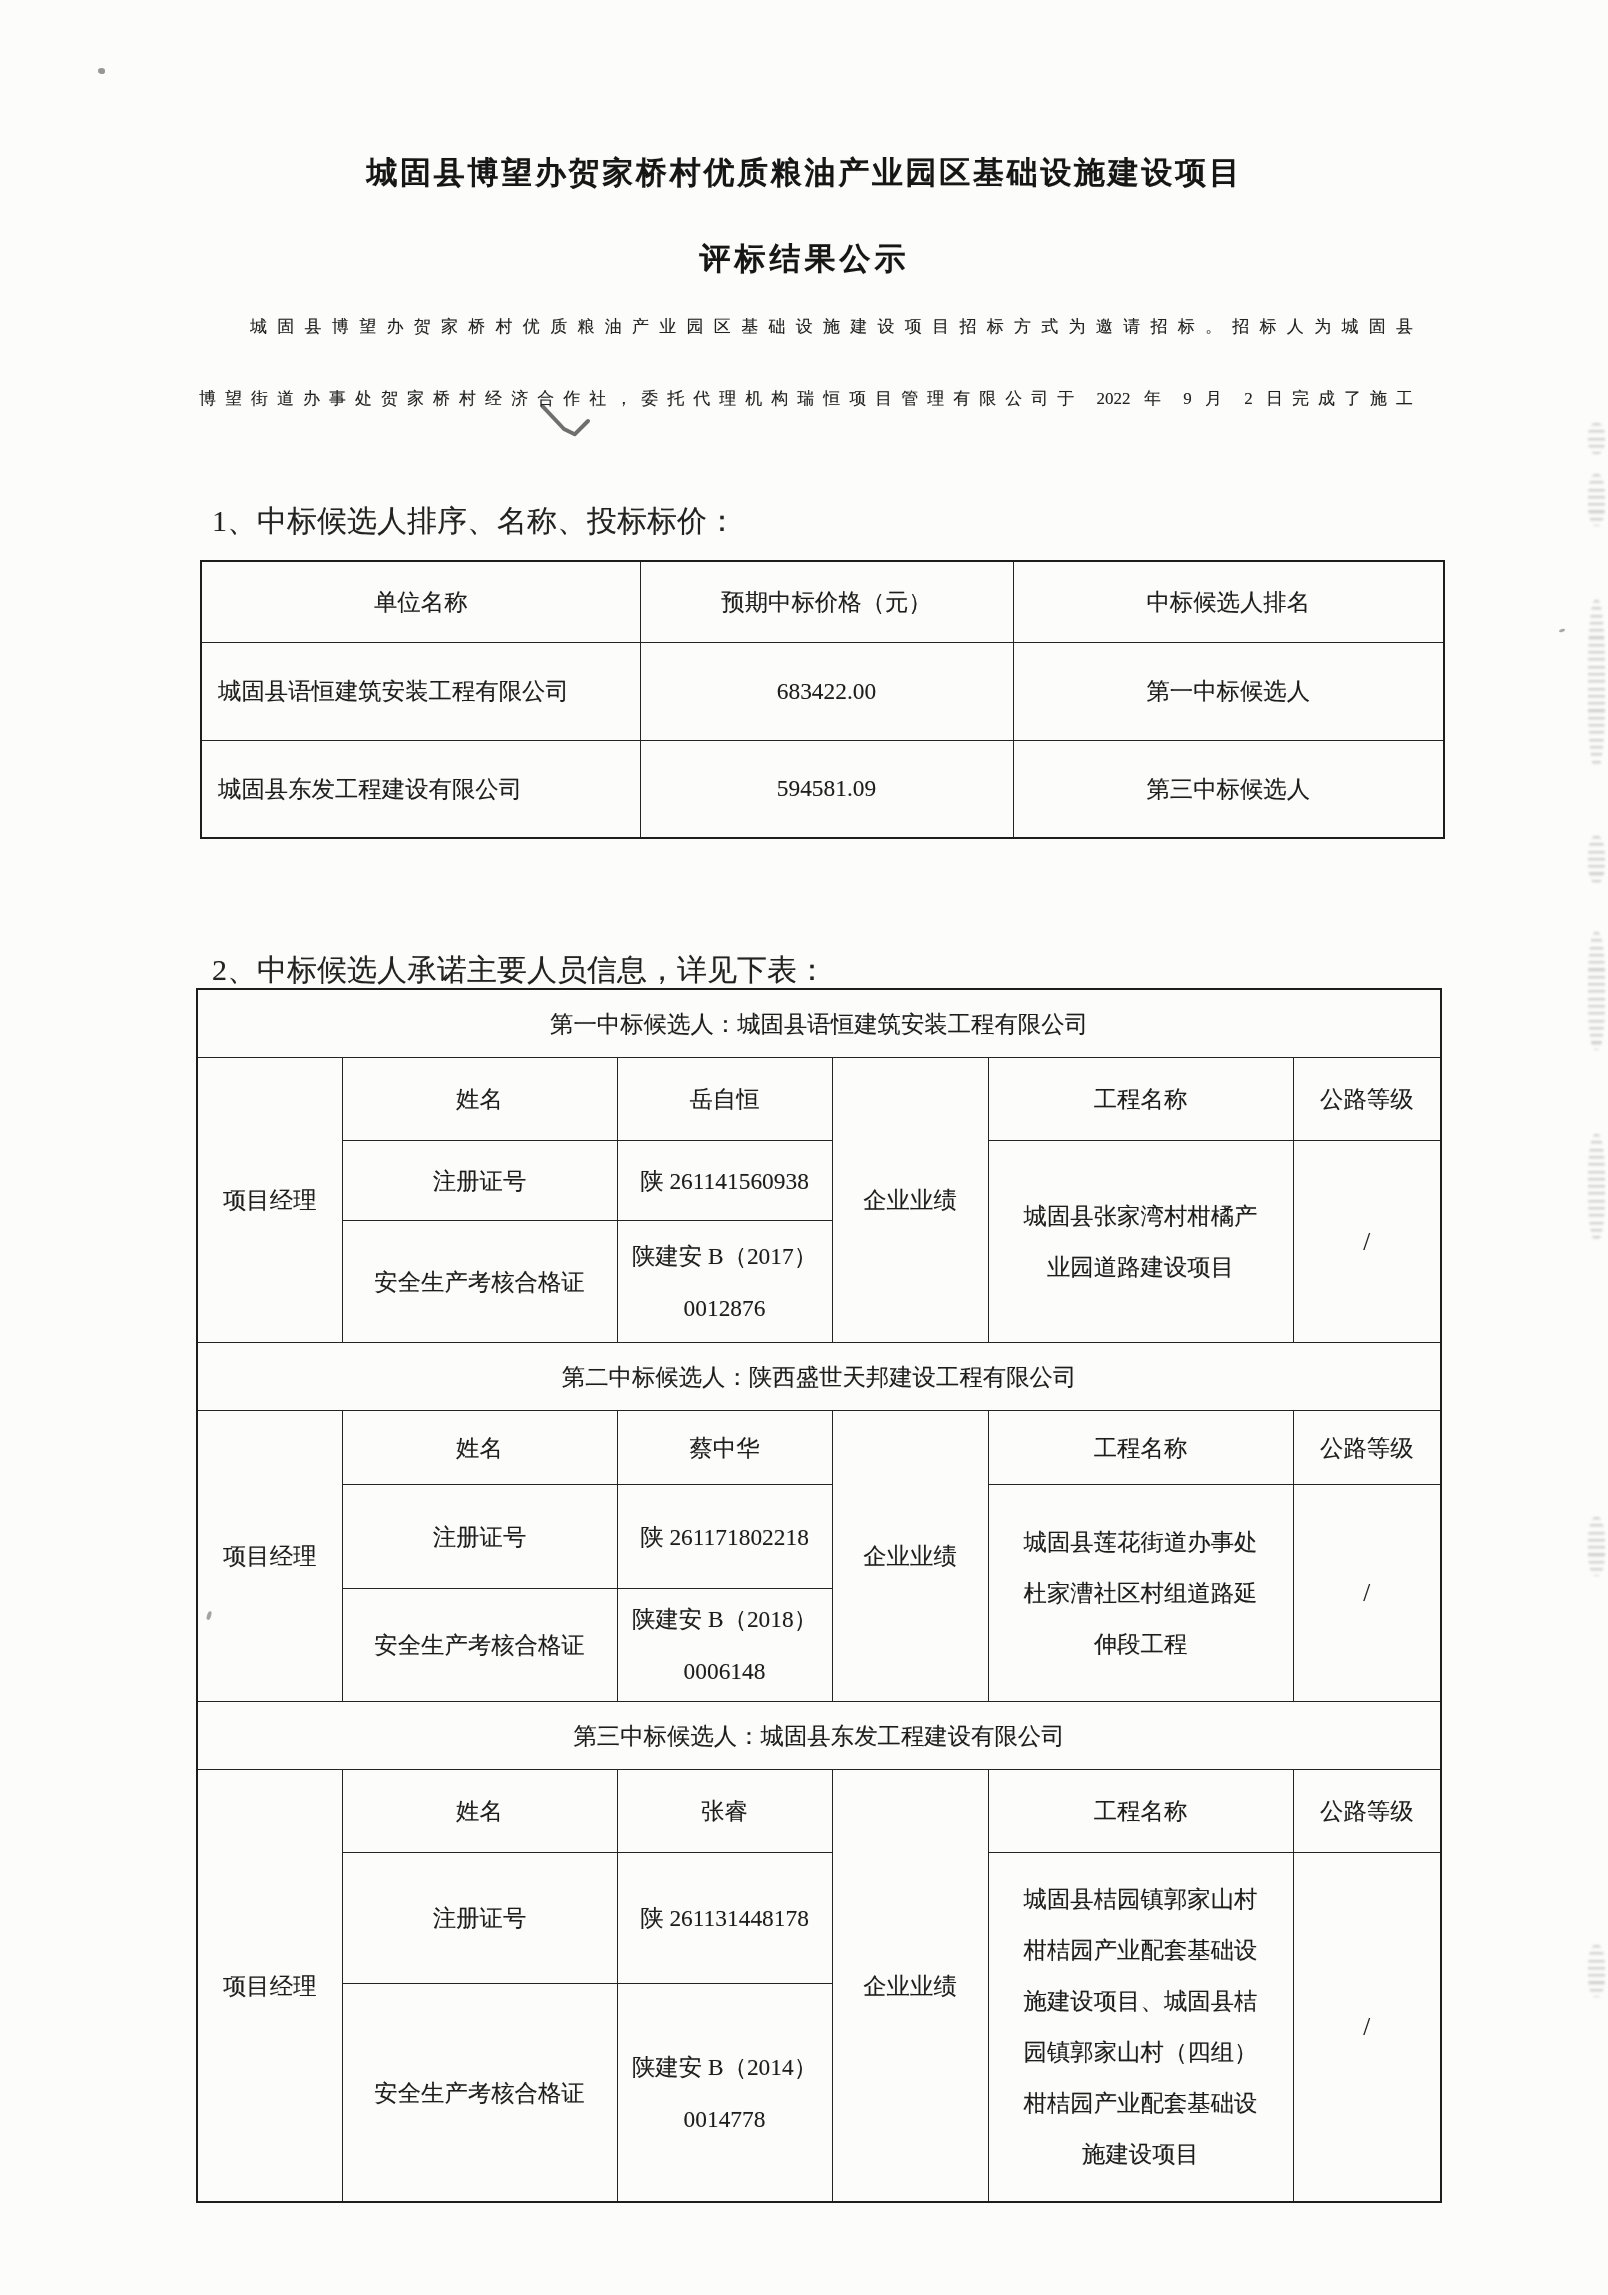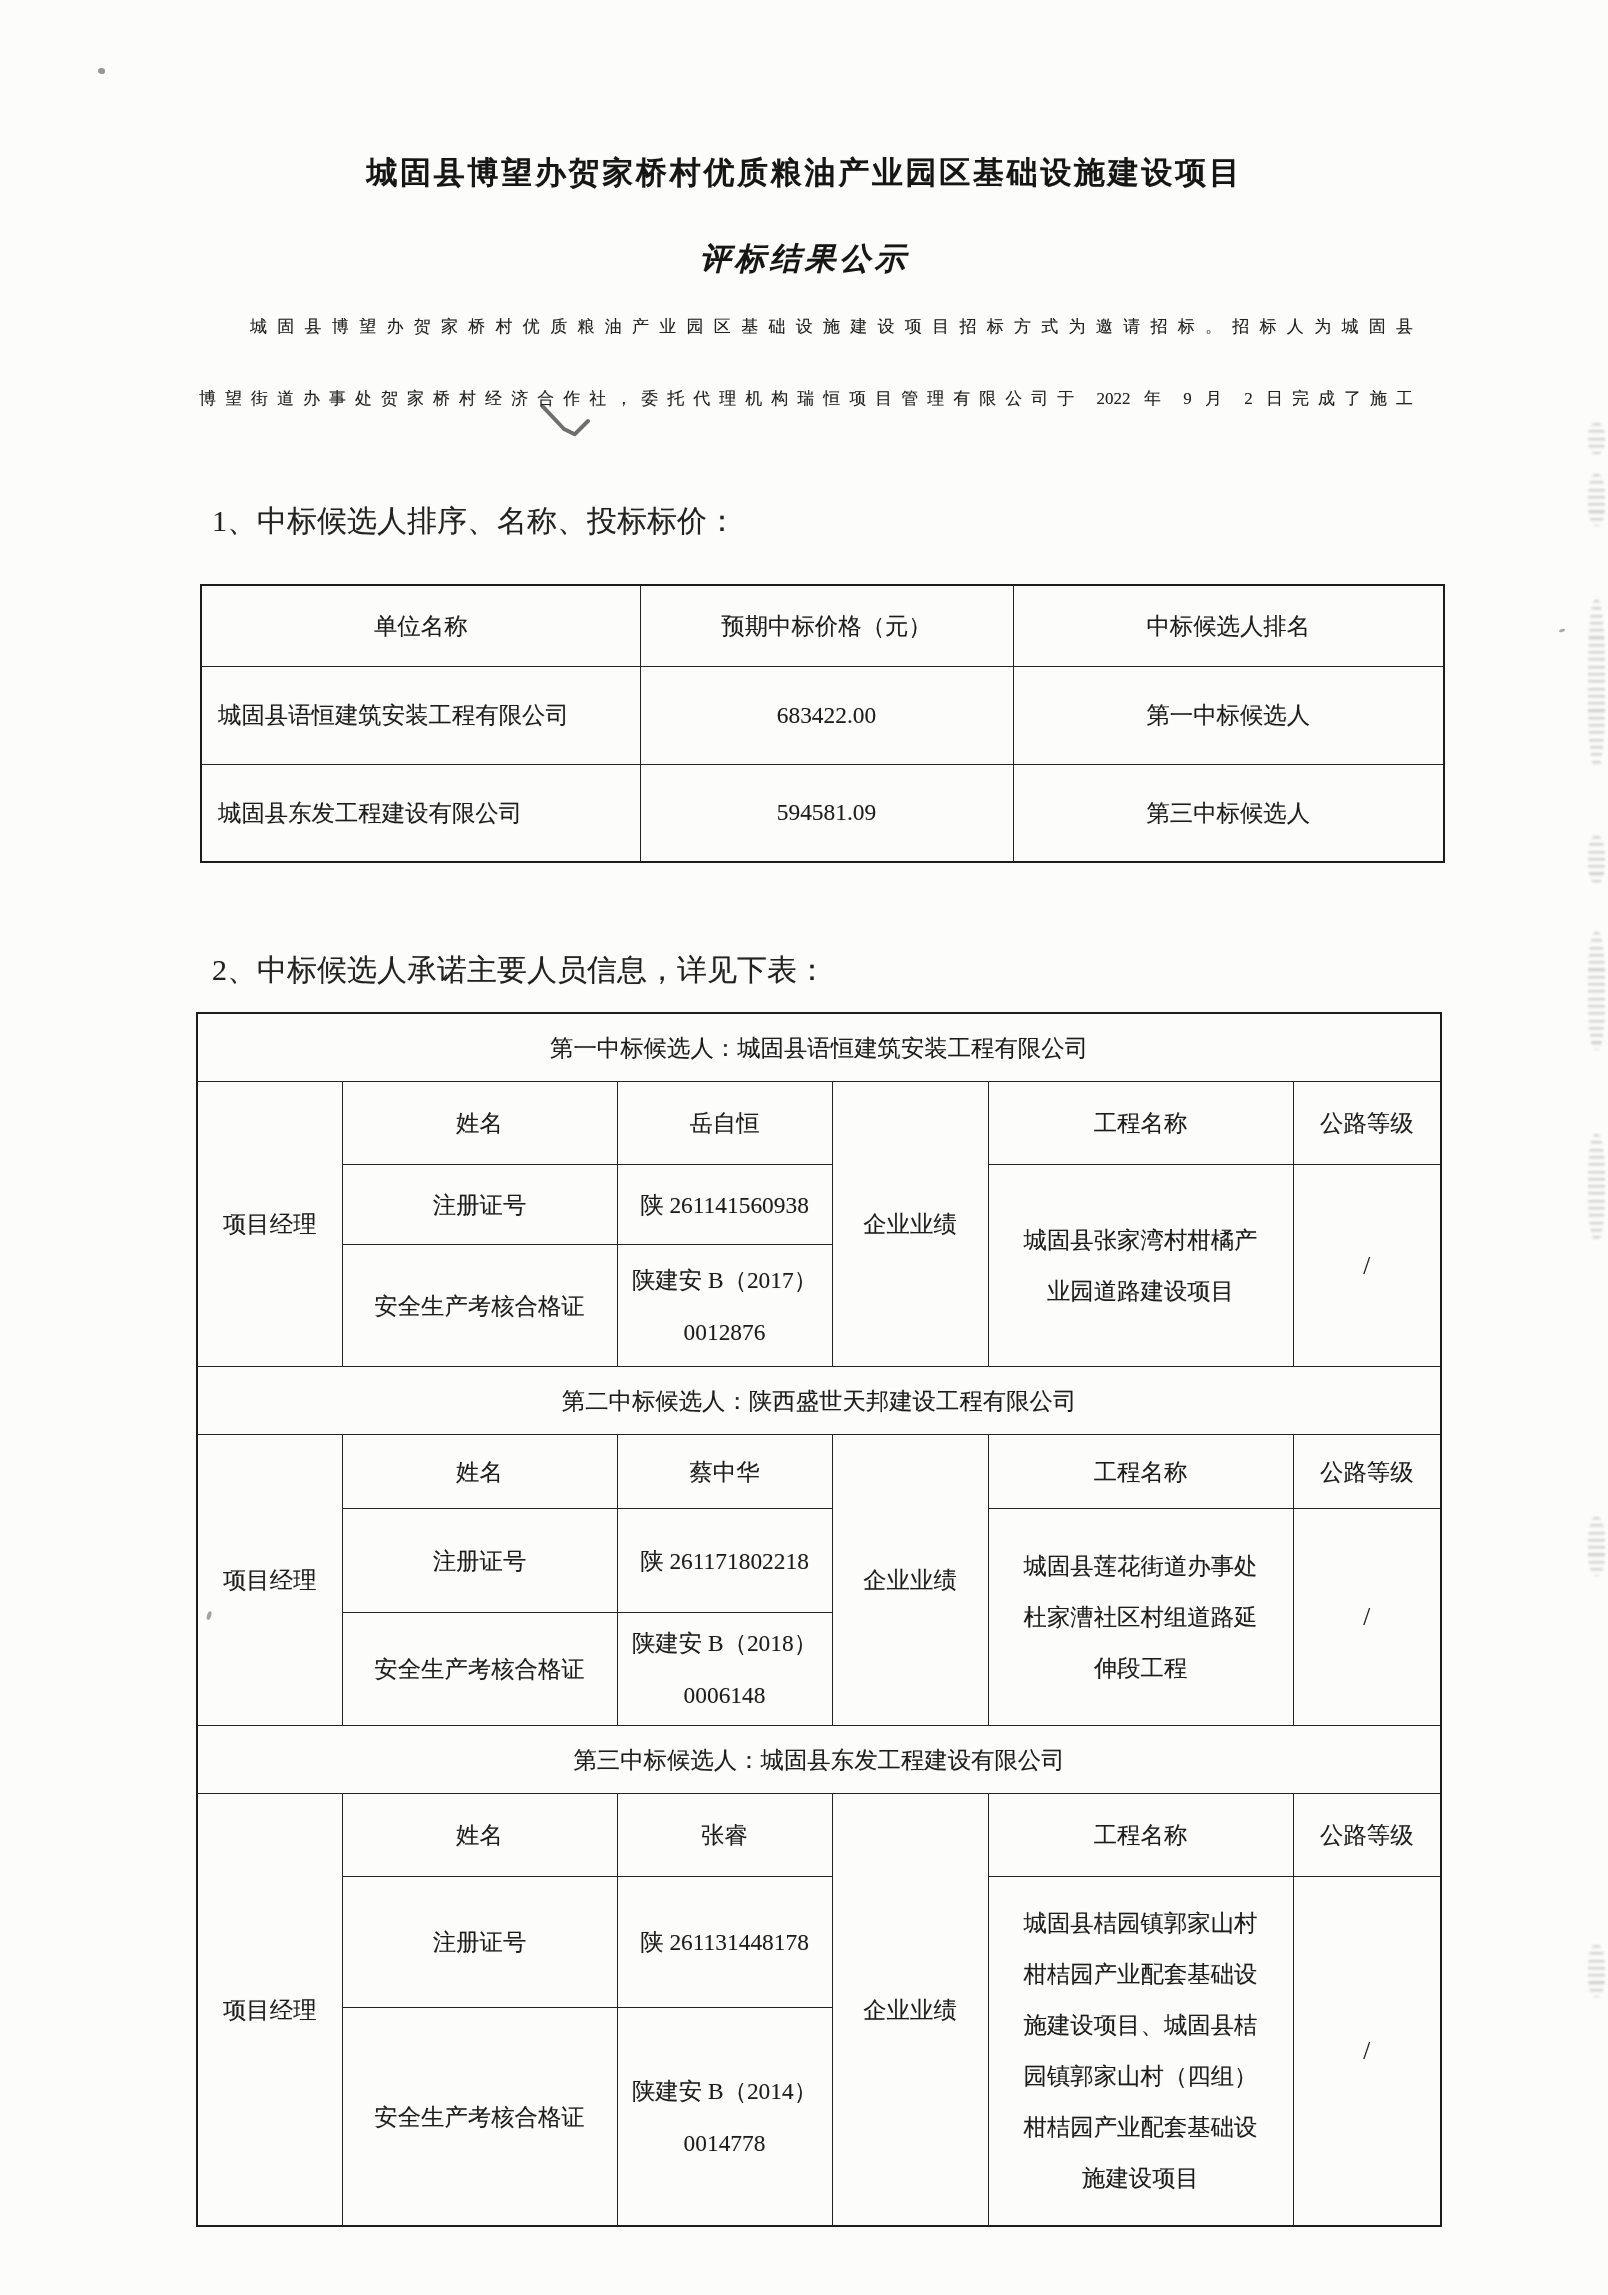--- a/index.html
+++ b/index.html
@@ -5,32 +5,32 @@
   html,body{margin:0;padding:0;}
   body{width:1609px;height:2295px;font-family:"Liberation Serif",serif;color:#1d1d1d;}
   .page{position:relative;width:1609px;height:2295px;background:#fcfcfa;overflow:hidden;
         text-shadow:0 0 0.7px rgba(40,40,40,.35);}
   
   .doc-title{position:absolute;top:152px;left:0;width:100%;text-align:center;
              font-family:Liberation Mono, monospace;font-weight:700;
              font-size:31px;letter-spacing:2.7px;color:#161616;}
   .doc-subtitle{position:absolute;top:238px;left:0;width:100%;text-align:center;
              font-family:"Liberation Sans",sans-serif;font-weight:700;
-             font-size:31px;letter-spacing:4px;color:#161616;font-style:italic;}
+             font-size:31px;letter-spacing:4px;color:#161616;}
   
   .intro{position:absolute;top:291px;left:199px;width:1214px;font-size:17px;color:#222;}
   .intro-line{line-height:72px;white-space:nowrap;}
   .jl{text-align:justify;text-align-last:justify;white-space:normal;}
   .indent{text-indent:51px;}
   
   .sec-heading{position:absolute;left:212px;font-size:30px;color:#222;}
   .sh1{top:501px;}
   .sh2{top:950px;}
   
-  table{border-collapse:collapse;table-layout:fixed;font-size:23.4px;color:#1d1d1d;margin-top:24px;}
+  table{border-collapse:collapse;table-layout:fixed;font-size:23.4px;color:#1d1d1d;}
   td{border:1.3px solid #242424;text-align:center;vertical-align:middle;padding:0;}
   .t1{position:absolute;top:560px;left:200px;width:1244px;border:2.7px solid #1d1d1d;}
   .t1 .hrow{height:81px;}
   .t1 .drow{height:98px;}
   .t1 td.company{text-align:left;padding-left:16px;}
   .t2{position:absolute;top:988px;left:196px;width:1245px;border:2.7px solid #1d1d1d;}
   .t2 .sec-head td{height:67px;}
   .rA1{height:83px;} .rB1{height:80px;} .rC1{height:122px;}
   .rA2{height:74px;} .rB2{height:104px;} .rC2{height:99px;}
   .rA3{height:83px;} .rB3{height:94px;} .rC3{height:156px;}

